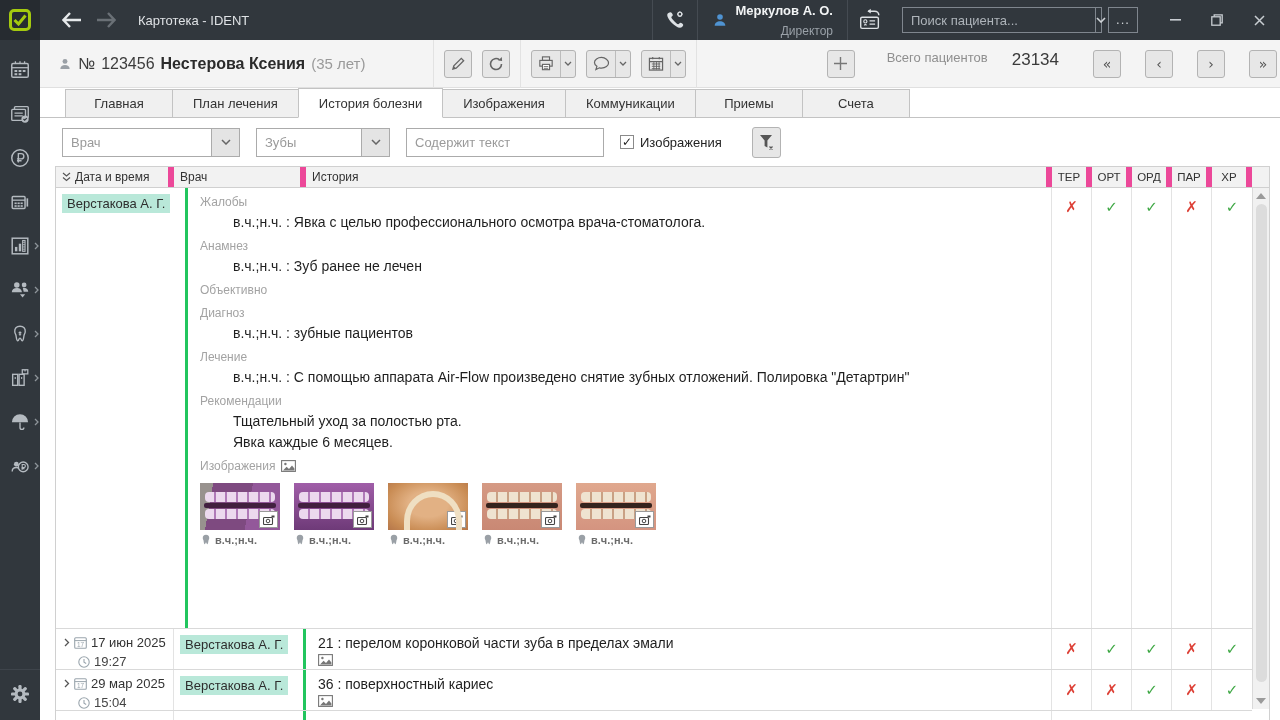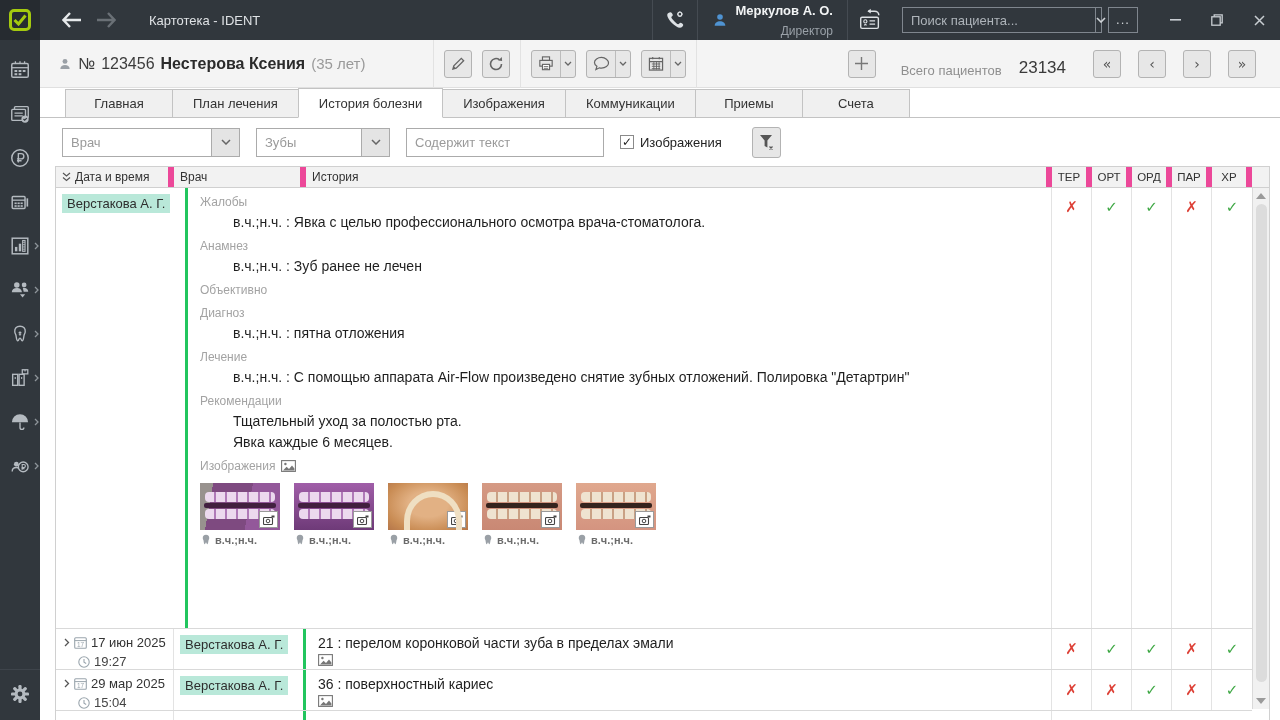--- a/index.html
+++ b/index.html
@@ -6,21 +6,21 @@
   html,body { width:1280px; height:720px; overflow:hidden; background:#fff;
     font-family:"Liberation Sans","DejaVu Sans",sans-serif; }
 
   
   .topbar { position:absolute; top:0; left:0; width:1280px; height:40px; background:#31373d;
     display:flex; align-items:center; color:#e8eaec; }
   .logo-box { width:40px; height:40px; background:#262b30; display:flex; align-items:center; justify-content:center; flex:0 0 40px; }
   .logo-mark { width:22px; height:22px; border:3px solid #a4c90f; border-radius:5px; display:flex; align-items:center; justify-content:center; }
   .nav-arrows { display:flex; align-items:center; gap:14px; margin-left:22px; }
   .nav-b { background:none; border:none; cursor:pointer; display:flex; }
-  .tb-title { margin-left:33px; font-size:13px; color:#dfe2e5; }
+  .tb-title { margin-left:22px; font-size:13px; color:#dfe2e5; }
   .tb-right { margin-left:auto; display:flex; align-items:center; height:56px;justify-content:flex-end; }
   .tb-sep { width:1px; height:40px; background:#454b52; }
   .tb-iconbtn { width:44px; height:40px; display:flex; align-items:center; justify-content:center; background:none; border:none; cursor:pointer; }
   .user-block { display:flex; align-items:center; gap:7px; padding:0 14px; height:40px; cursor:pointer; }
   .user-names { text-align:right; line-height:1.25; }
   .user-name { font-size:13px; font-weight:700; color:#f2f4f5; }
   .user-role { font-size:12px; color:#9aa1a8; }
   .search-wrap { display:flex; align-items:center; gap:6px; padding:0 10px; }
   .search-box { display:flex; align-items:center; border:1px solid #7f868e; height:26px; width:200px; background:transparent; }
   .search-box input { flex:1; background:transparent; border:none; outline:none; color:#cfd3d7; font-size:13px; padding:0 8px; }
@@ -46,21 +46,21 @@
   .p-num-label, .p-num { font-size:16px; color:#3c3c3c; }
   .p-name { font-size:16px; font-weight:700; color:#2b2b2b; }
   .p-age { font-size:15px; color:#9a9a9a; }
   .ph-sep { width:1px; height:48px; background:#e2e2e2; margin:0 10px; }
   .btn { background:#e7e7e7; border:1px solid #b3b3b3; border-radius:3px; height:28px; cursor:pointer; display:flex; align-items:center; justify-content:center; }
   .btn.sq { width:28px; }
   .split { display:flex; align-items:stretch; height:28px; border:1px solid #b3b3b3; border-radius:3px; background:#e7e7e7; overflow:hidden; }
   .split .spart { width:28px; display:flex; align-items:center; justify-content:center; background:none; border:none; cursor:pointer; }
   .split .sdd { width:15px; display:flex; align-items:center; justify-content:center; border-left:1px solid #bcbcbc; background:none; border-top:none; border-right:none; border-bottom:none; cursor:pointer; }
   .tool-gap { width:10px; }
-  .phead-right { margin-left:auto; display:flex; align-items:flex-end; gap:17px; margin-right:24px; }
+  .phead-right { margin-left:auto; display:flex; align-items:flex-start; gap:24px; margin-right:3px; }
   .total-label { font-size:13px; color:#8f8f8f; margin-left:8px; }
   .total-num { font-size:17px; color:#3a3a3a; margin-right:10px; }
   .nav4 { width:28px; height:28px; font-size:14px; color:#555; font-family:"DejaVu Sans",sans-serif; }
 
   
   .tabs { height:30px; display:flex; align-items:flex-end; padding-left:25px; border-bottom:1px solid #c3c3c3; background:#fff; }
   .tab { height:28px; min-width:108px; padding:11px 20px; display:flex; align-items:center; justify-content:center;
     background:#f0f0f0; border:1px solid #c3c3c3; border-bottom:none; margin-right:-1px; font-size:13px; color:#333;
     cursor:pointer; position:relative; }
   .tab.active { background:#fff; z-index:2; height:30px; margin-bottom:-1px; border-bottom:1px solid #fff; font-weight:400; }
@@ -540,21 +540,21 @@
               </div>
               <div class="hsec">
                 <div class="hsec-label">Анамнез</div>
                 <div class="hsec-line">в.ч.;н.ч. : Зуб ранее не лечен</div>
               </div>
               <div class="hsec">
                 <div class="hsec-label">Объективно</div>
               </div>
               <div class="hsec">
                 <div class="hsec-label">Диагноз</div>
-                <div class="hsec-line">в.ч.;н.ч. : пятна отложения</div>
+                <div class="hsec-line">в.ч.;н.ч. : зубные пациентов</div>
               </div>
               <div class="hsec">
                 <div class="hsec-label">Лечение</div>
                 <div class="hsec-line">в.ч.;н.ч. : С помощью аппарата Air-Flow произведено снятие зубных отложений. Полировка "Детартрин"</div>
               </div>
               <div class="hsec">
                 <div class="hsec-label">Рекомендации</div>
                 <div class="hsec-line">Тщательный уход за полостью рта.</div>
                 <div class="hsec-line">Явка каждые 6 месяцев.</div>
               </div>

